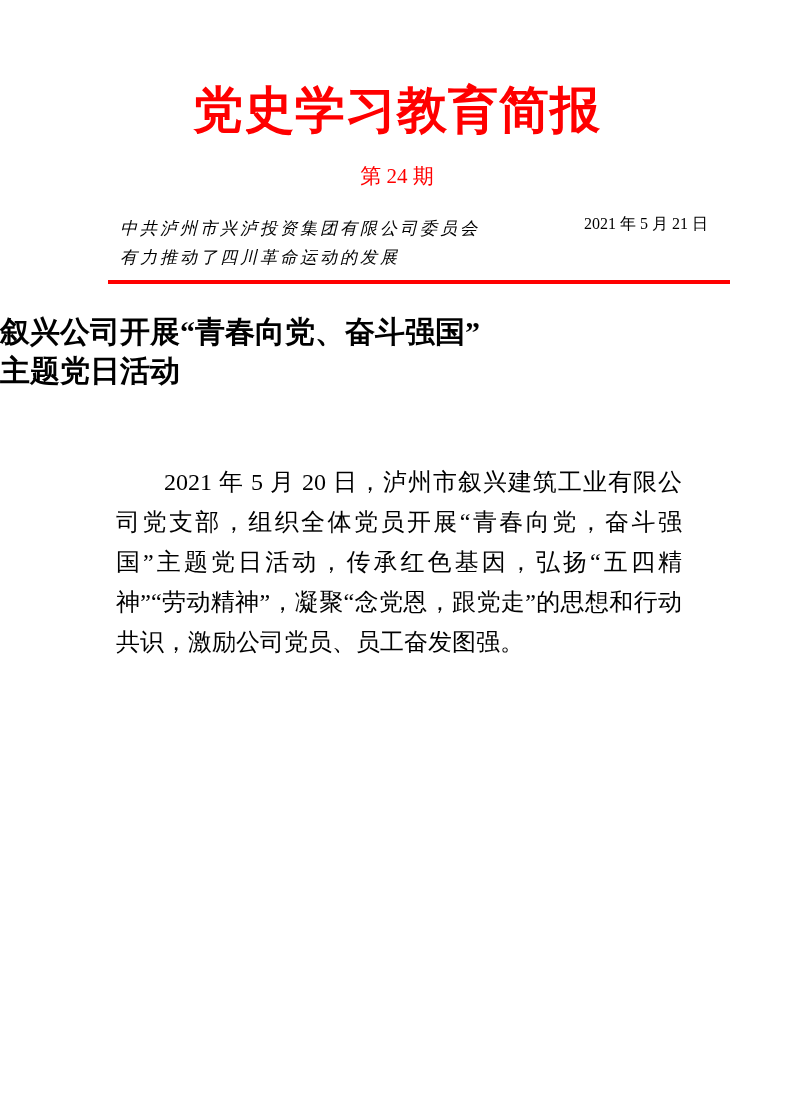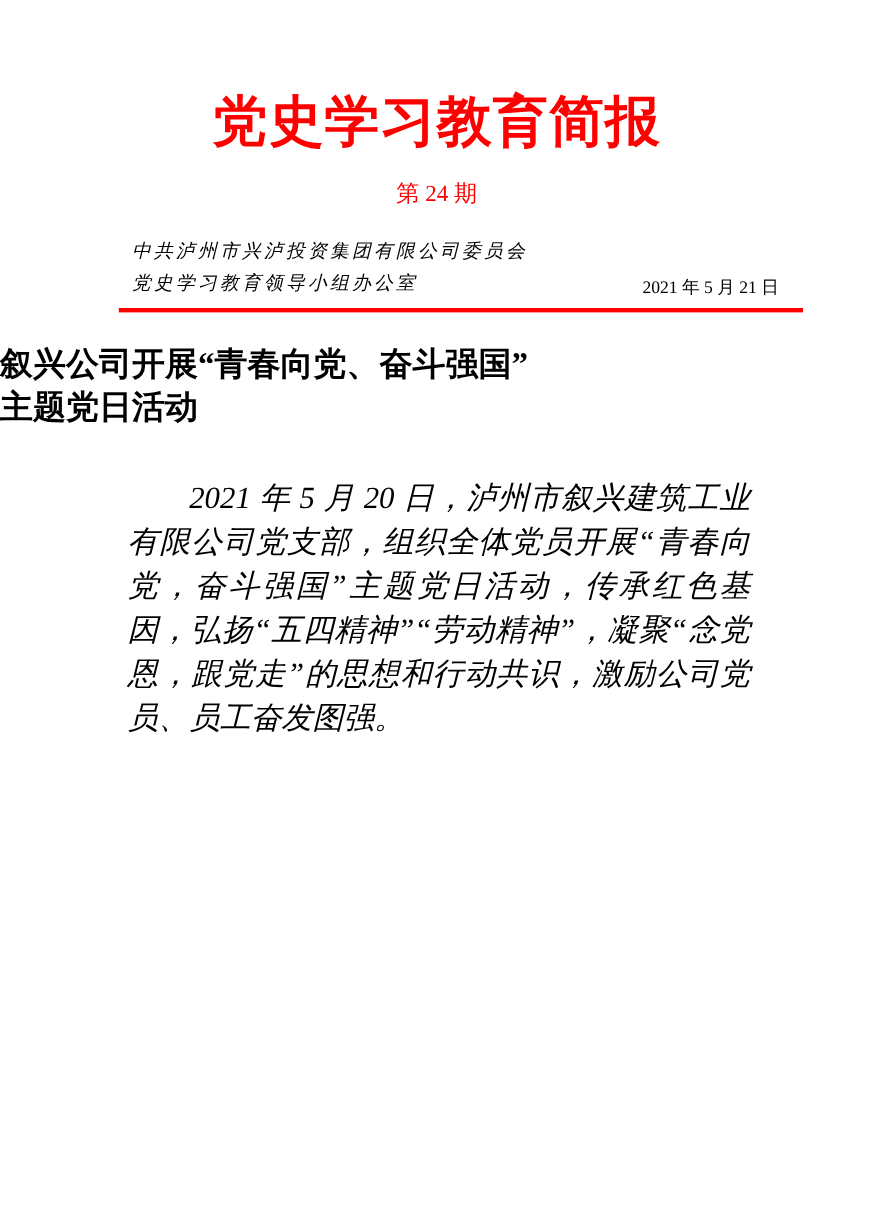--- a/index.html
+++ b/index.html
@@ -29,21 +29,21 @@
     text-align: center;
     font-size: 21px;
     line-height: 24px;
     color: #ff0000;
     font-family: "Liberation Serif", serif;
   }
   .header-row {
     margin: 26px 86px 0 120px;
     display: flex;
     justify-content: space-between;
-    align-items: flex-end;
+    align-items: flex-start;
   }
   .org {
     font-size: 17px;
     font-style: italic;
     letter-spacing: 3px;
     line-height: 29px;
     font-family: "Liberation Serif", serif;
   }
   .date {
     font-size: 16px;
@@ -57,47 +57,46 @@
     background: #ff0000;
   }
   .article-title {
     margin-top: 28px;
     font-size: 30px;
     font-weight: bold;
     line-height: 39px;
     font-family: "Liberation Serif", serif;
   }
   .body-text {
-    margin: 44px 0 0 116px;
+    margin: 72px 0 0 116px;
     width: 566px;
-    font-size: 28px;
+    font-size: 24px;
     line-height: 40px;
     text-align: justify;
     
     font-family: "Liberation Serif", sans-serif;
-    font-style: italic;
   }
   .body-text p {
     margin: 0;
     text-indent: 2em;
   }
 </style>
 </head>
 <body>
 
 <div class="page">
 
   <div class="masthead">党史学习教育简报</div>
 
   <div class="issue">第 24 期</div>
 
   <div class="header-row">
     <div class="org">
       <div>中共泸州市兴泸投资集团有限公司委员会</div>
-      <div>党史学习教育领导小组办公室</div>
+      <div>有力推动了四川革命运动的发展</div>
     </div>
     <div class="date">2021 年 5 月 21 日</div>
   </div>
 
   <div class="red-rule"></div>
 
   <div class="article-title">
     <div>叙兴公司开展“青春向党、奋斗强国”</div>
     <div>主题党日活动</div>
   </div>

